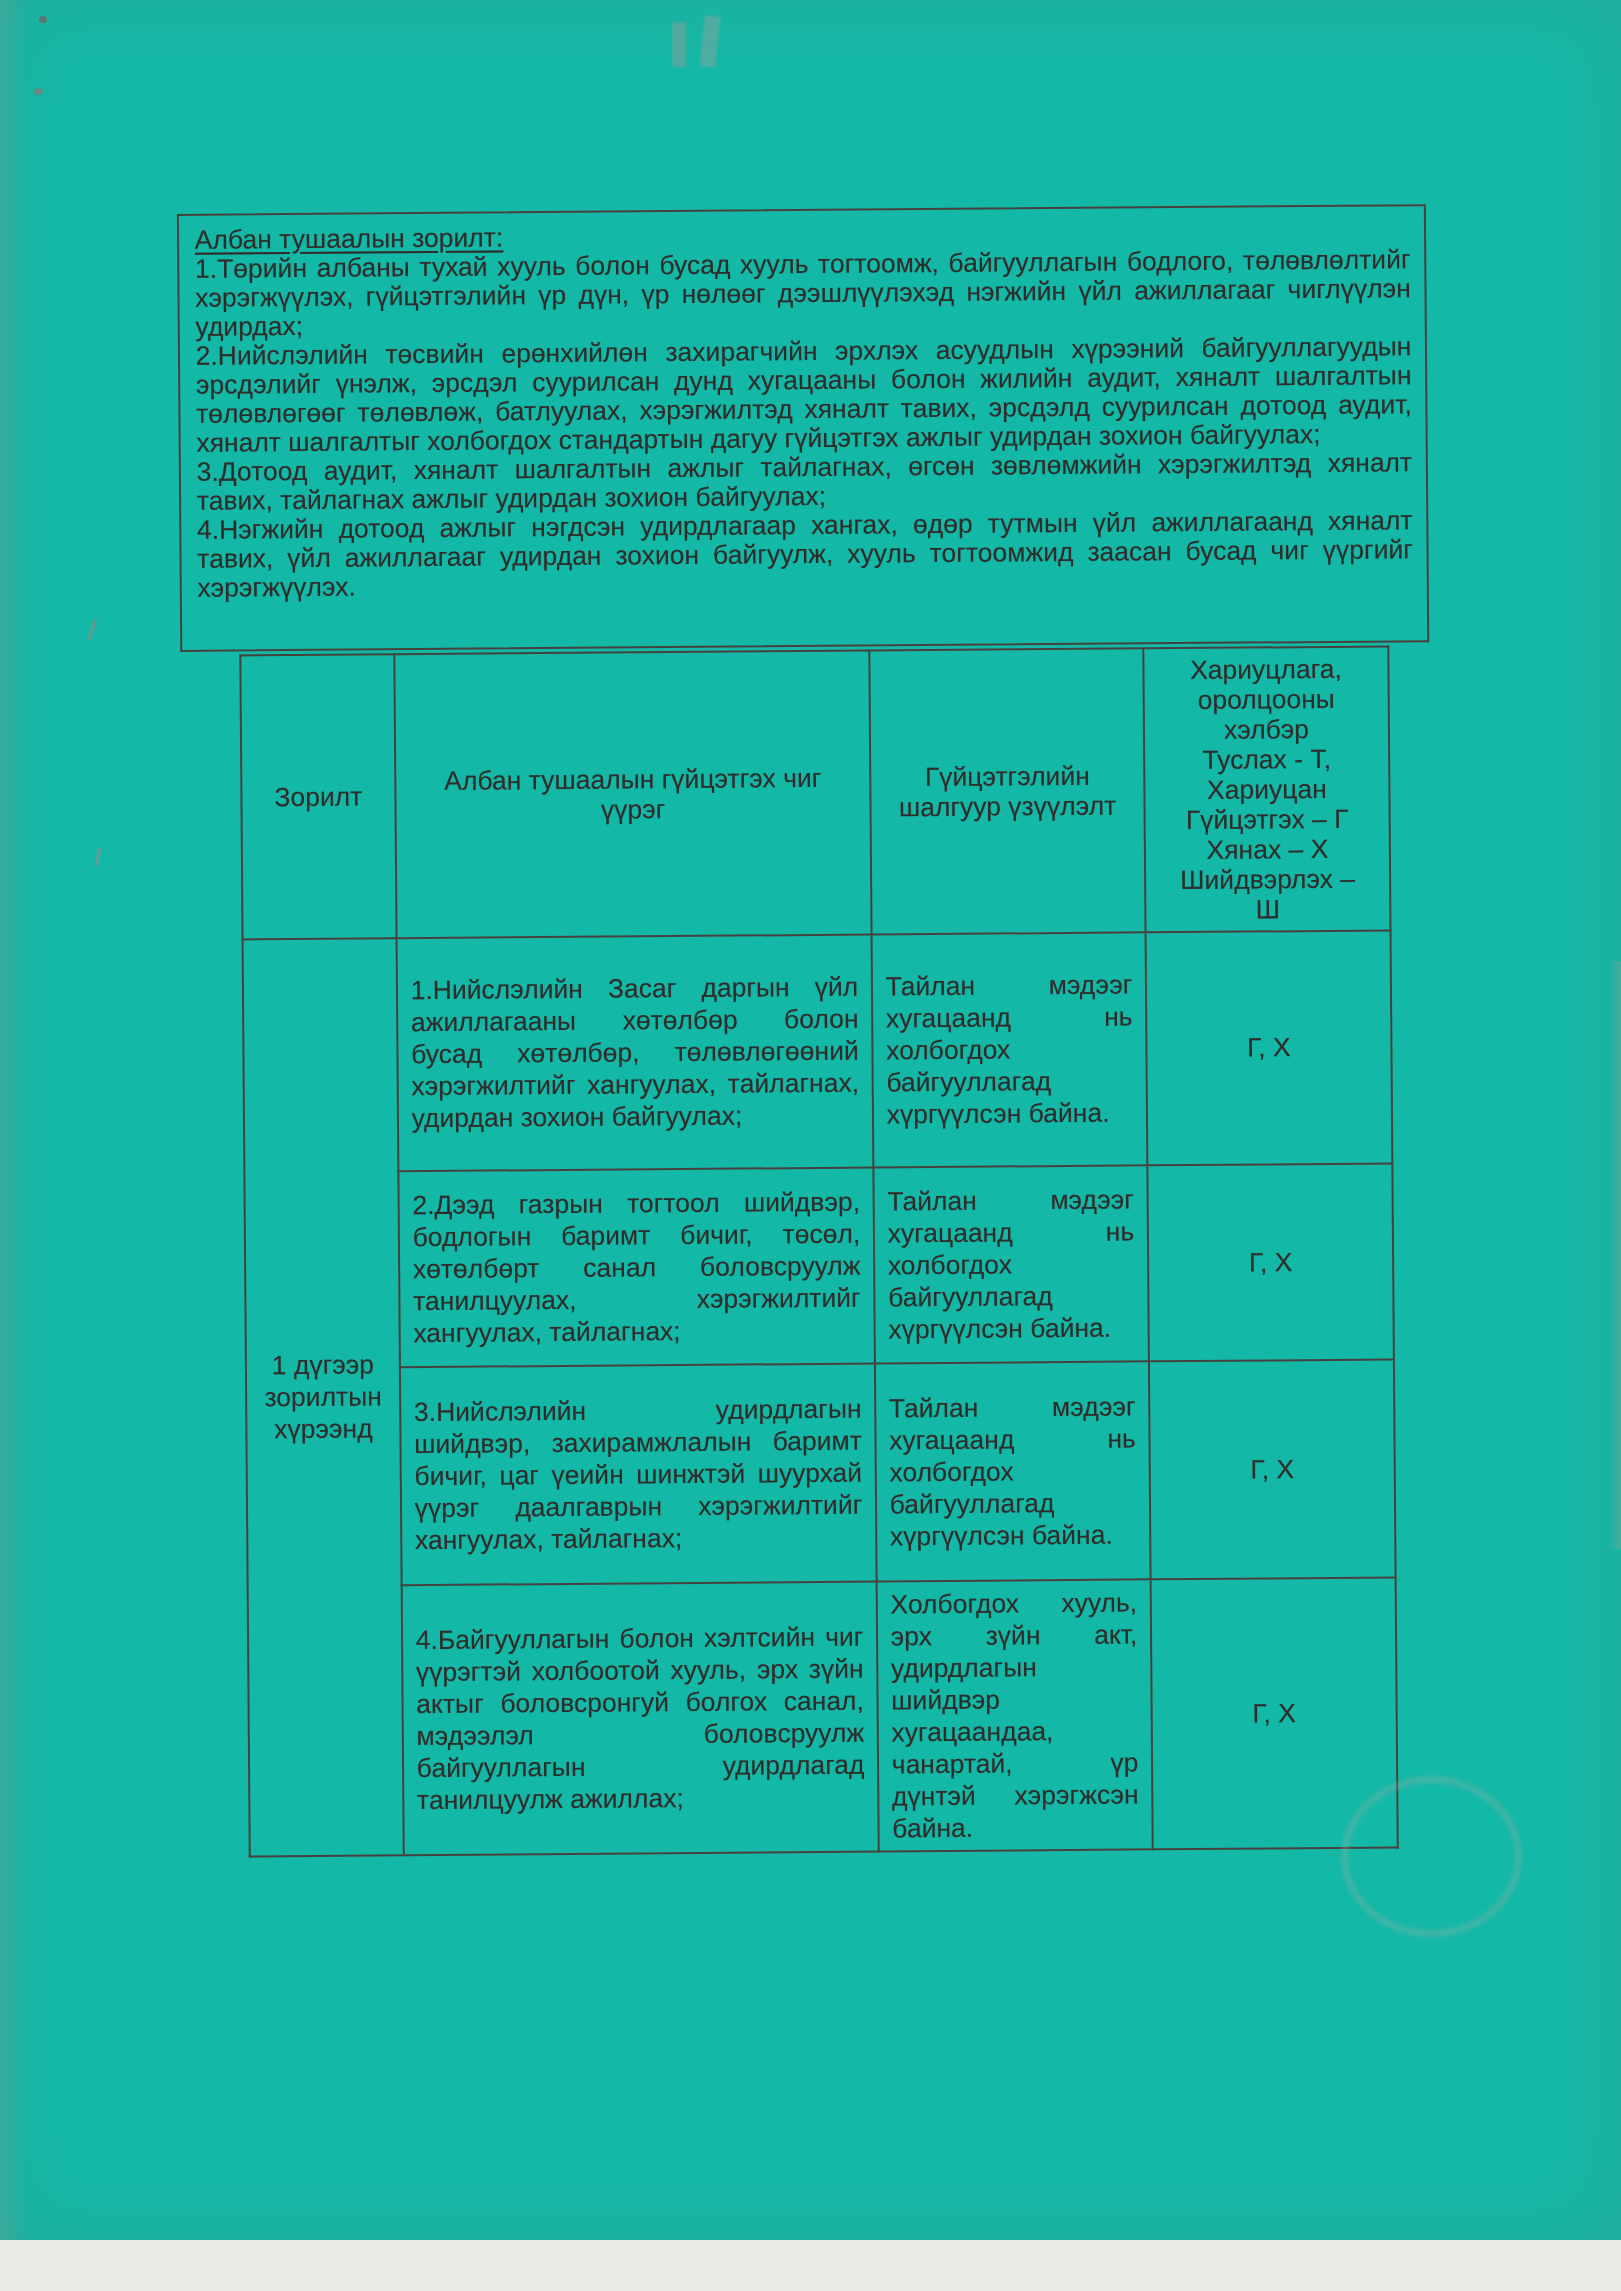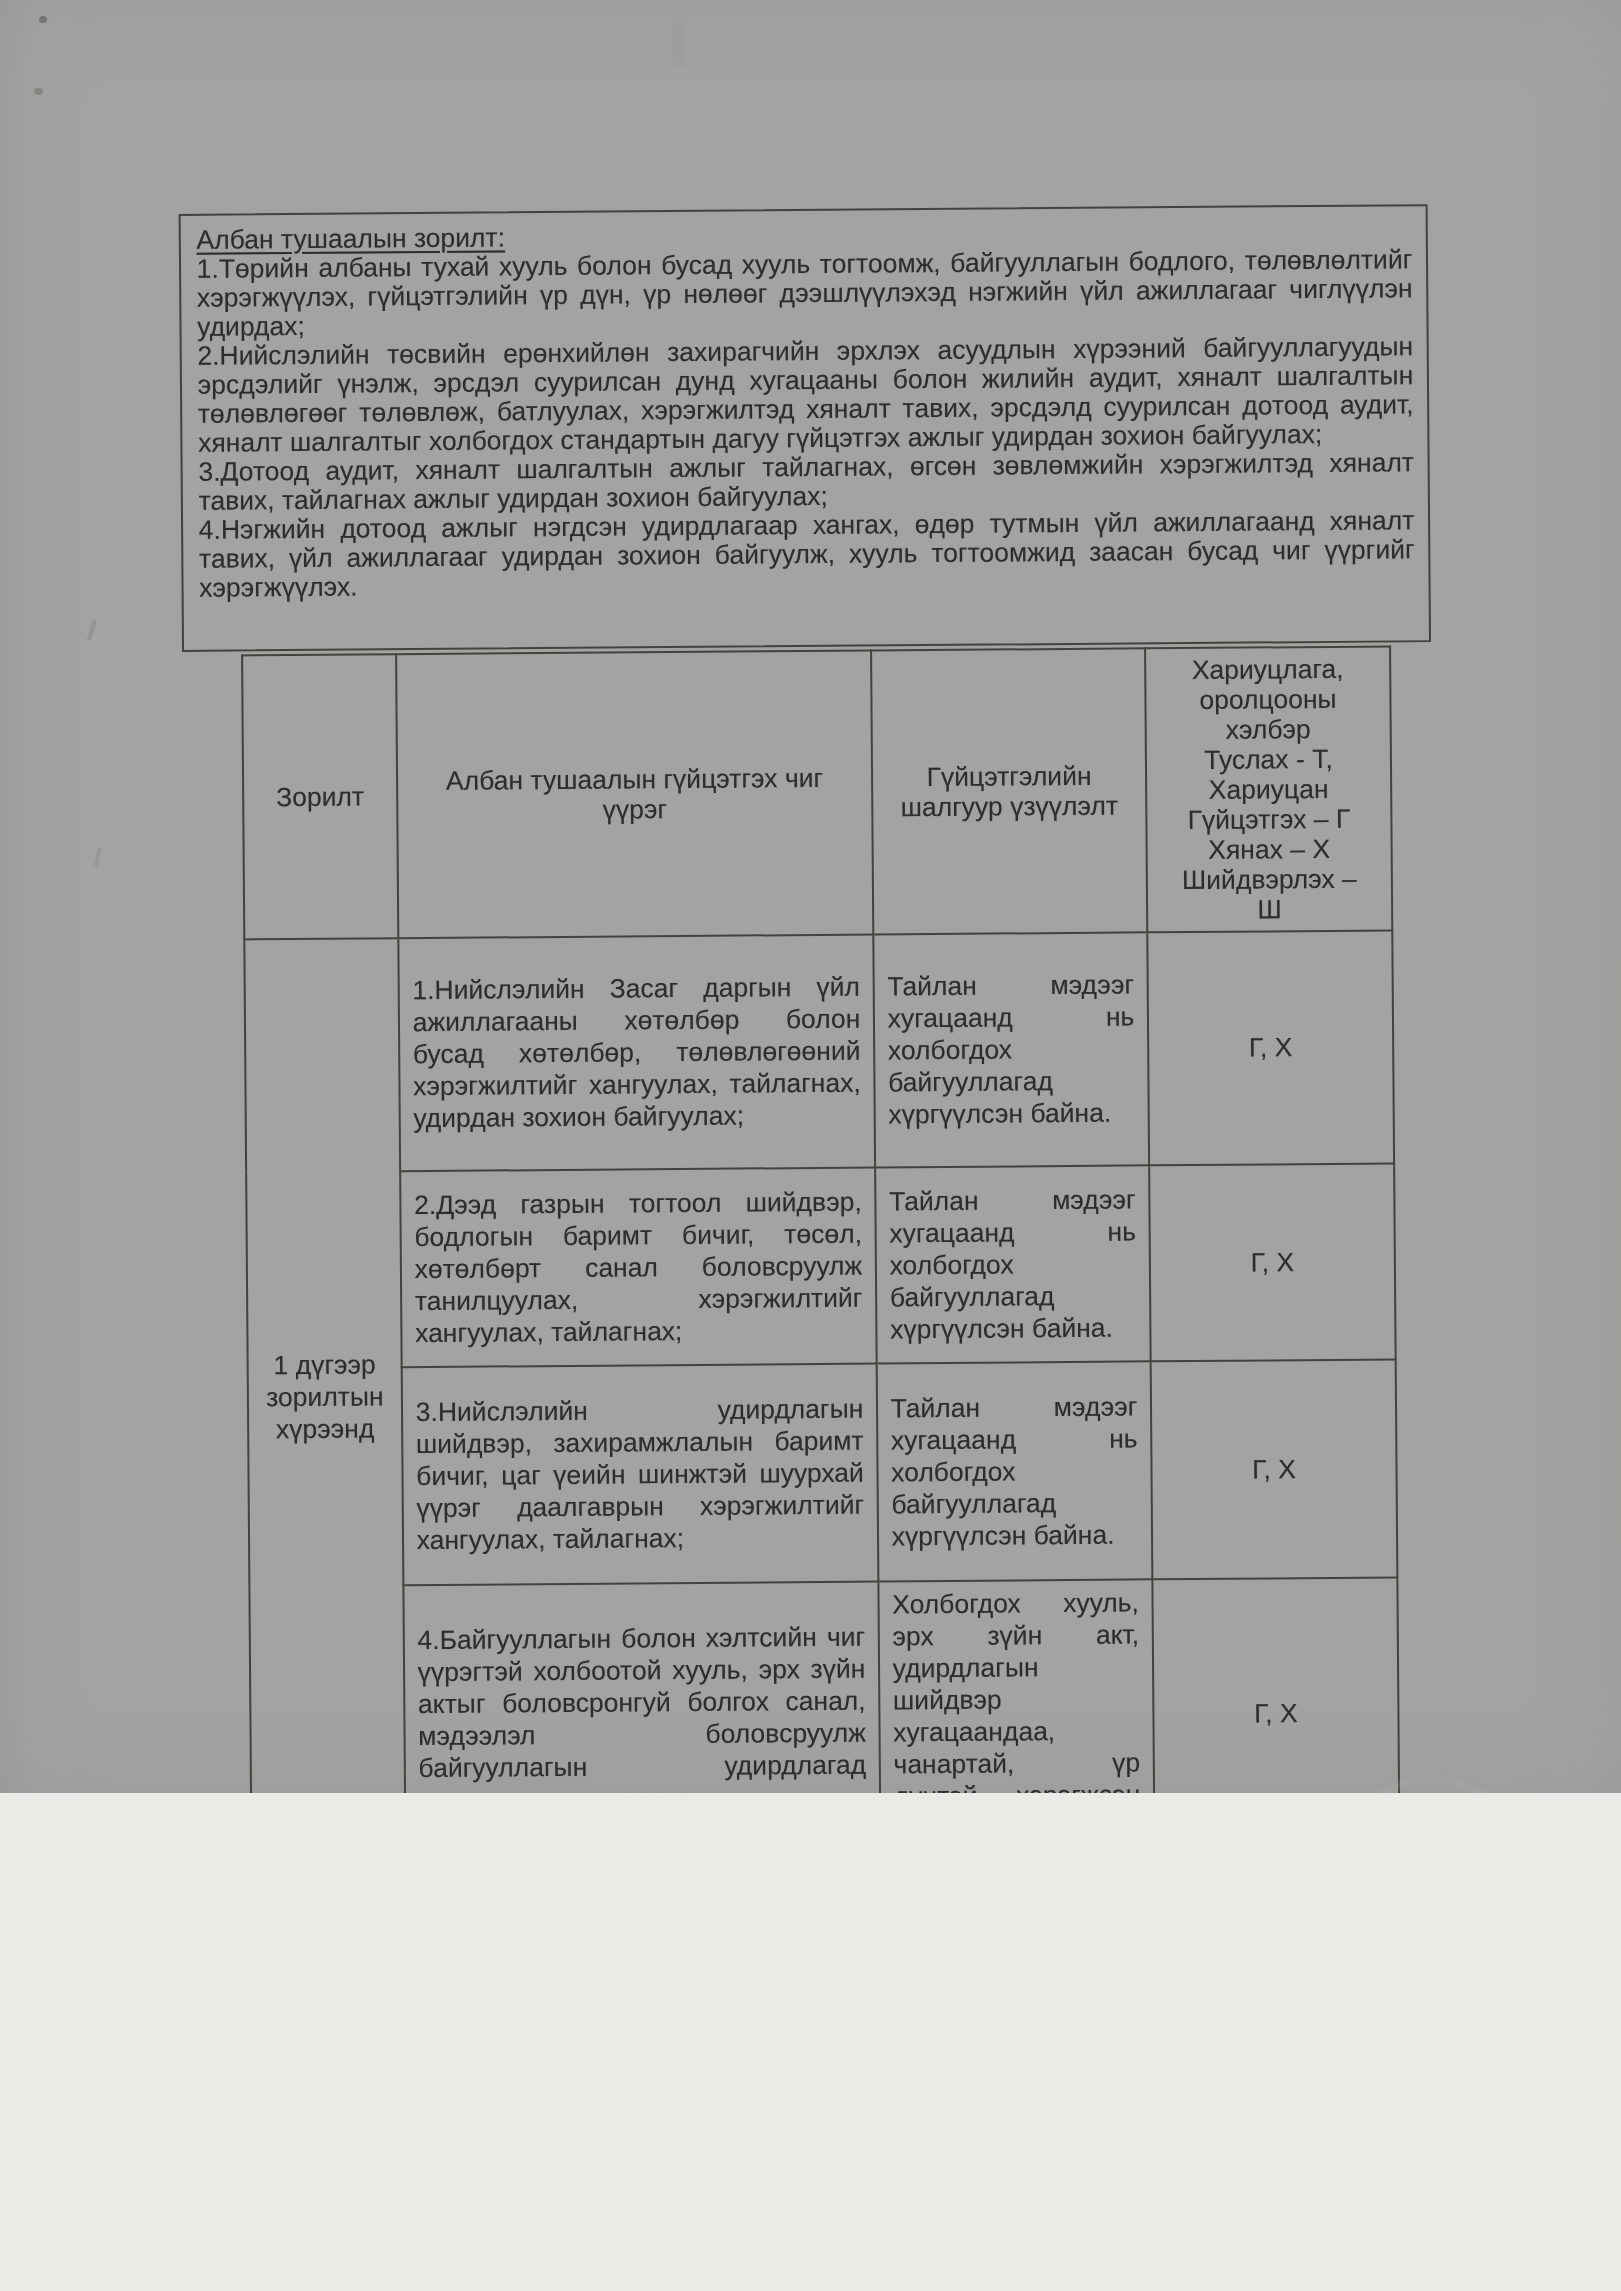--- a/index.html
+++ b/index.html
@@ -1,18 +1,18 @@
 <!DOCTYPE html>
 <html><head>
 <meta charset="utf-8">
 <style>
   html,body { margin:0; padding:0; background:#eceae6; }
   .page {
-    position:relative; width:1621px; height:1793px; overflow:hidden;
-    background:#a3a3a3;
+    position:relative; width:1621px; height:2240px; overflow:hidden;
+    background:#14b8a6;
     font-family:"Liberation Sans","DejaVu Sans",sans-serif;
     color:#2e2d2b;
     box-shadow:inset 0 0 88px rgba(120,118,112,0.18);
   }
   .rotor { position:absolute; inset:0; transform:rotate(-0.45deg); transform-origin:50% 50%; }
 
   
   .intro-box {
     position:absolute; left:184px; top:209px; width:1249px; height:438px;
     box-sizing:border-box; border:2px solid #45423d;

